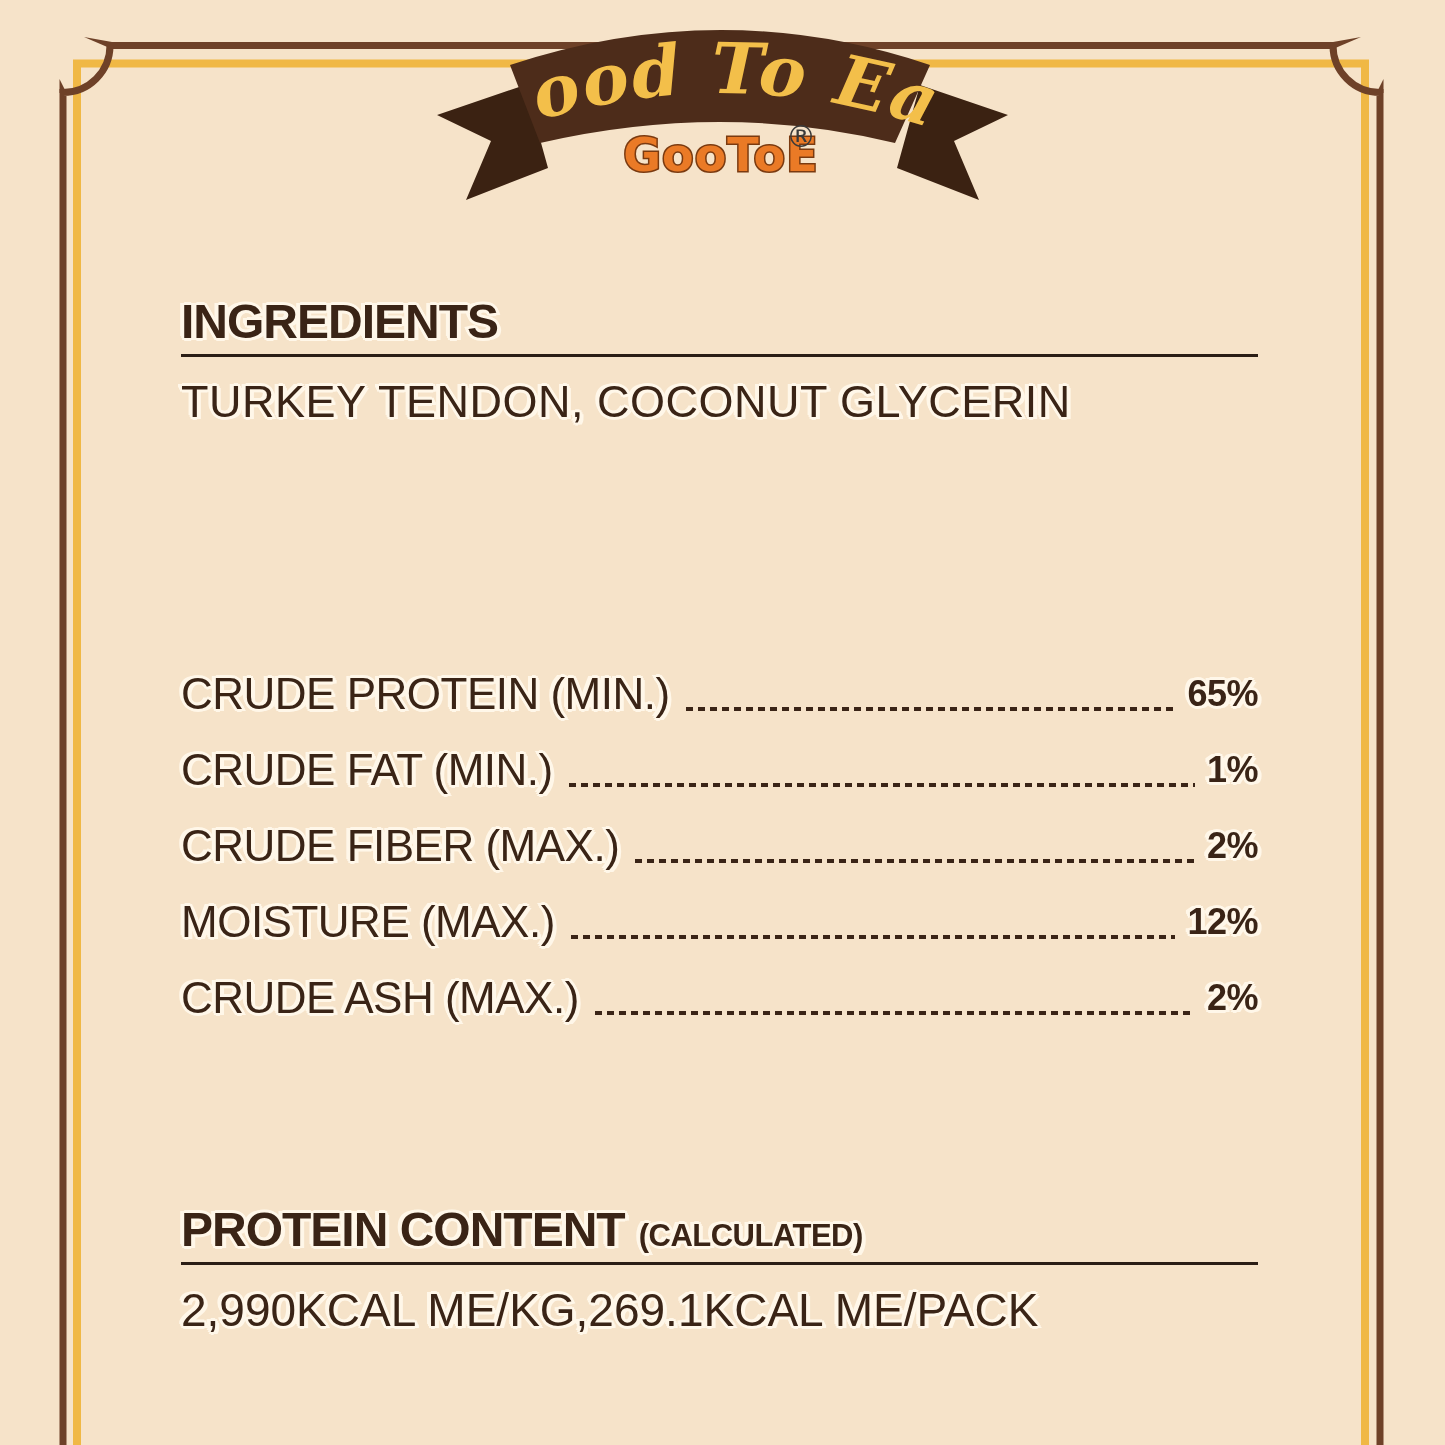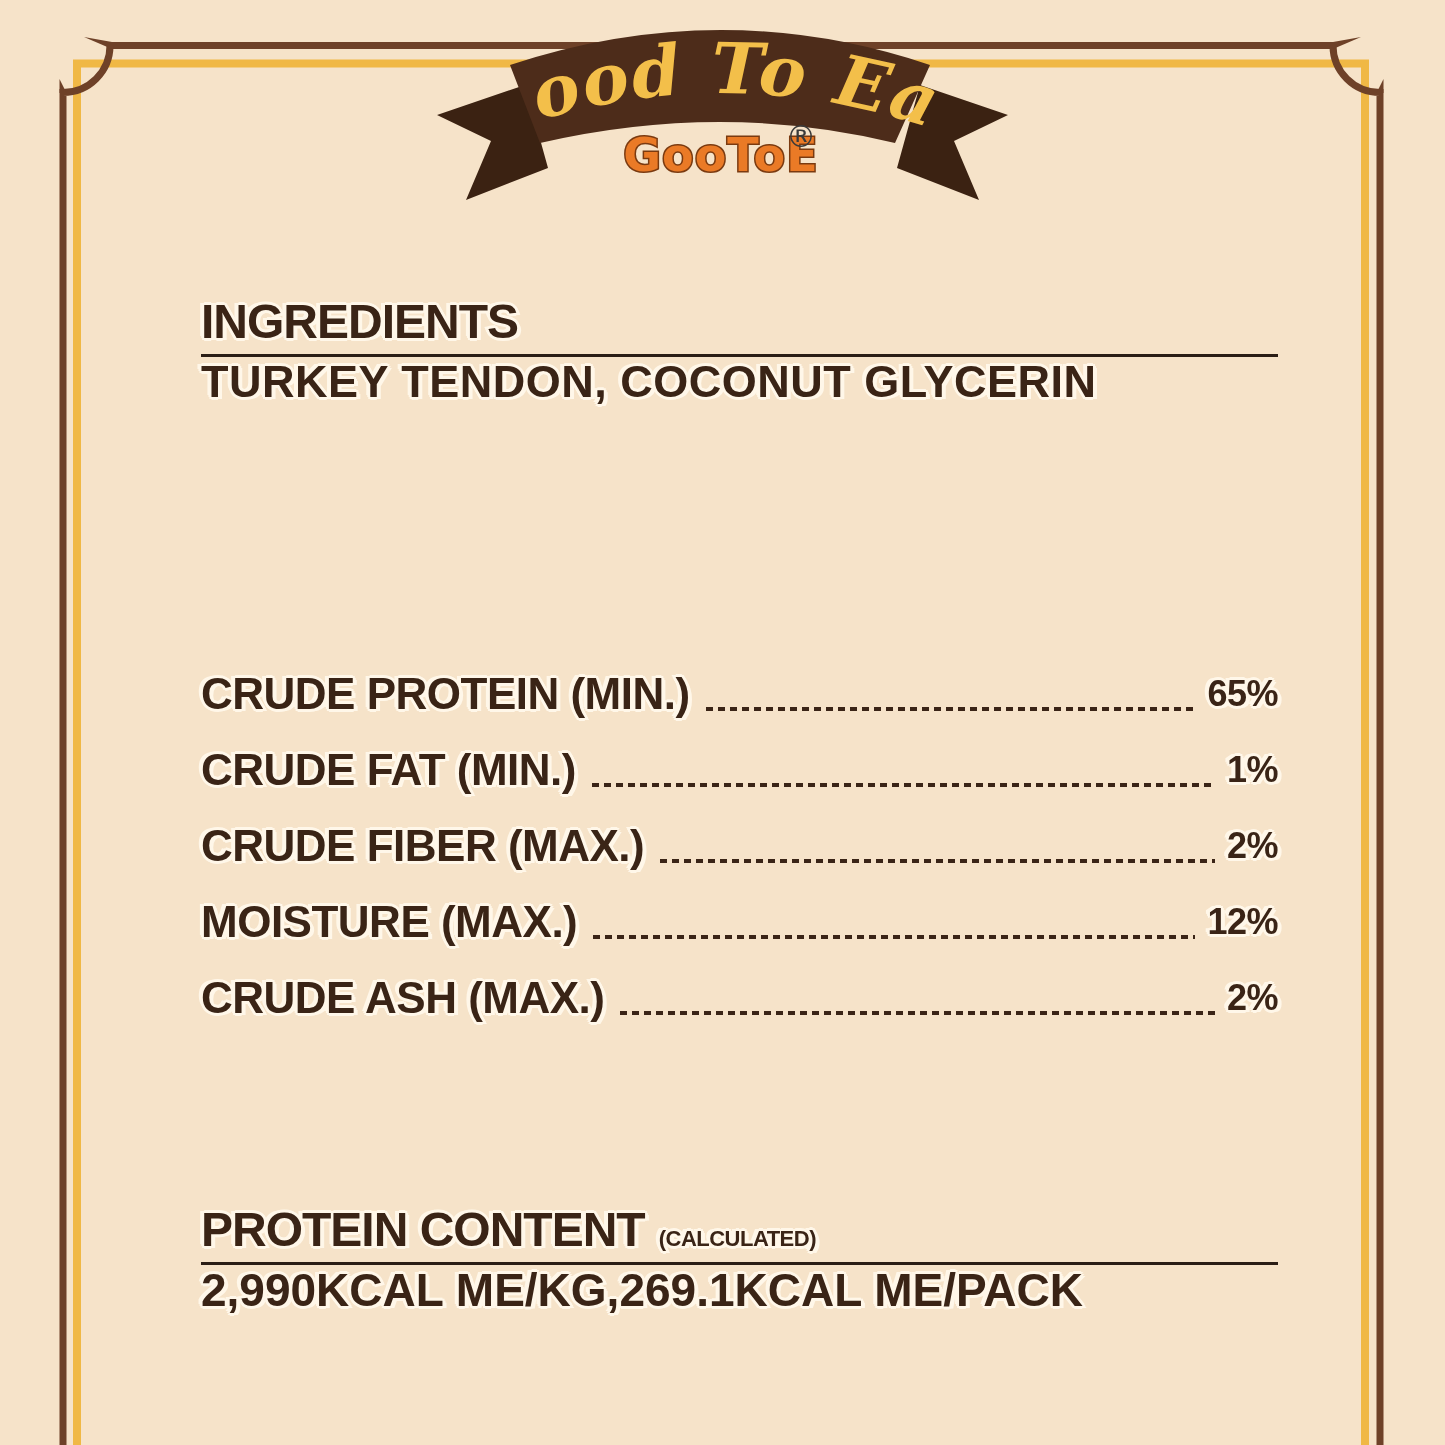--- a/index.html
+++ b/index.html
@@ -17,51 +17,52 @@
   html,body{margin:0;padding:0;}
   body{background:#d8d8d8;font-family:"Liberation Sans",sans-serif;}
   .page{
     position:relative;
     width:1445px;height:1445px;
     background:var(--bg);
     overflow:hidden;
   }
   svg.decor{position:absolute;inset:0;width:1445px;height:1445px;display:block;}
 
-  .section{position:absolute;left:201px;width:1077px;color:var(--ink);}
+  .section{position:absolute;left:181px;width:1077px;color:var(--ink);}
   .halo{
     text-shadow:
       3px 0 0 var(--halo),-3px 0 0 var(--halo),0 3px 0 var(--halo),0 -3px 0 var(--halo),
       2px 2px 0 var(--halo),-2px -2px 0 var(--halo),2px -2px 0 var(--halo),-2px 2px 0 var(--halo),
       4px 2px 0 var(--halo),-4px -2px 0 var(--halo);
   }
   .heading-row{
     border-bottom:3px solid var(--rule);
     padding-bottom:8px;
     white-space:nowrap;
   }
   .heading{
     font-size:48px;font-weight:700;line-height:48px;
     letter-spacing:-1px;display:inline-block;
   }
   .qualifier{
-    font-size:22px;font-weight:700;margin-left:14px;
+    font-size:31px;font-weight:700;margin-left:14px;
     display:inline-block;letter-spacing:-0.5px;
   }
   .body-line{
-    font-size:45px;font-weight:700;line-height:50px;
+    margin-top:20px;
+    font-size:45px;font-weight:400;line-height:50px;
     letter-spacing:0.5px;white-space:nowrap;
   }
   .ga-rows{margin-top:16px;}
   .ga-row{
     display:flex;align-items:flex-end;
     height:60px;margin-bottom:16px;
   }
   .ga-label{
-    font-size:44px;font-weight:700;line-height:48px;
+    font-size:44px;font-weight:400;line-height:48px;
     letter-spacing:-0.5px;white-space:nowrap;
   }
   .ga-value{
     font-size:36px;font-weight:700;line-height:48px;
     letter-spacing:-0.5px;white-space:nowrap;
   }
   .leader{
     flex:1;height:4px;
     margin:0 12px 7px 16px;
     background:repeating-linear-gradient(90deg,var(--ink) 0 7px,transparent 7px 12px);

